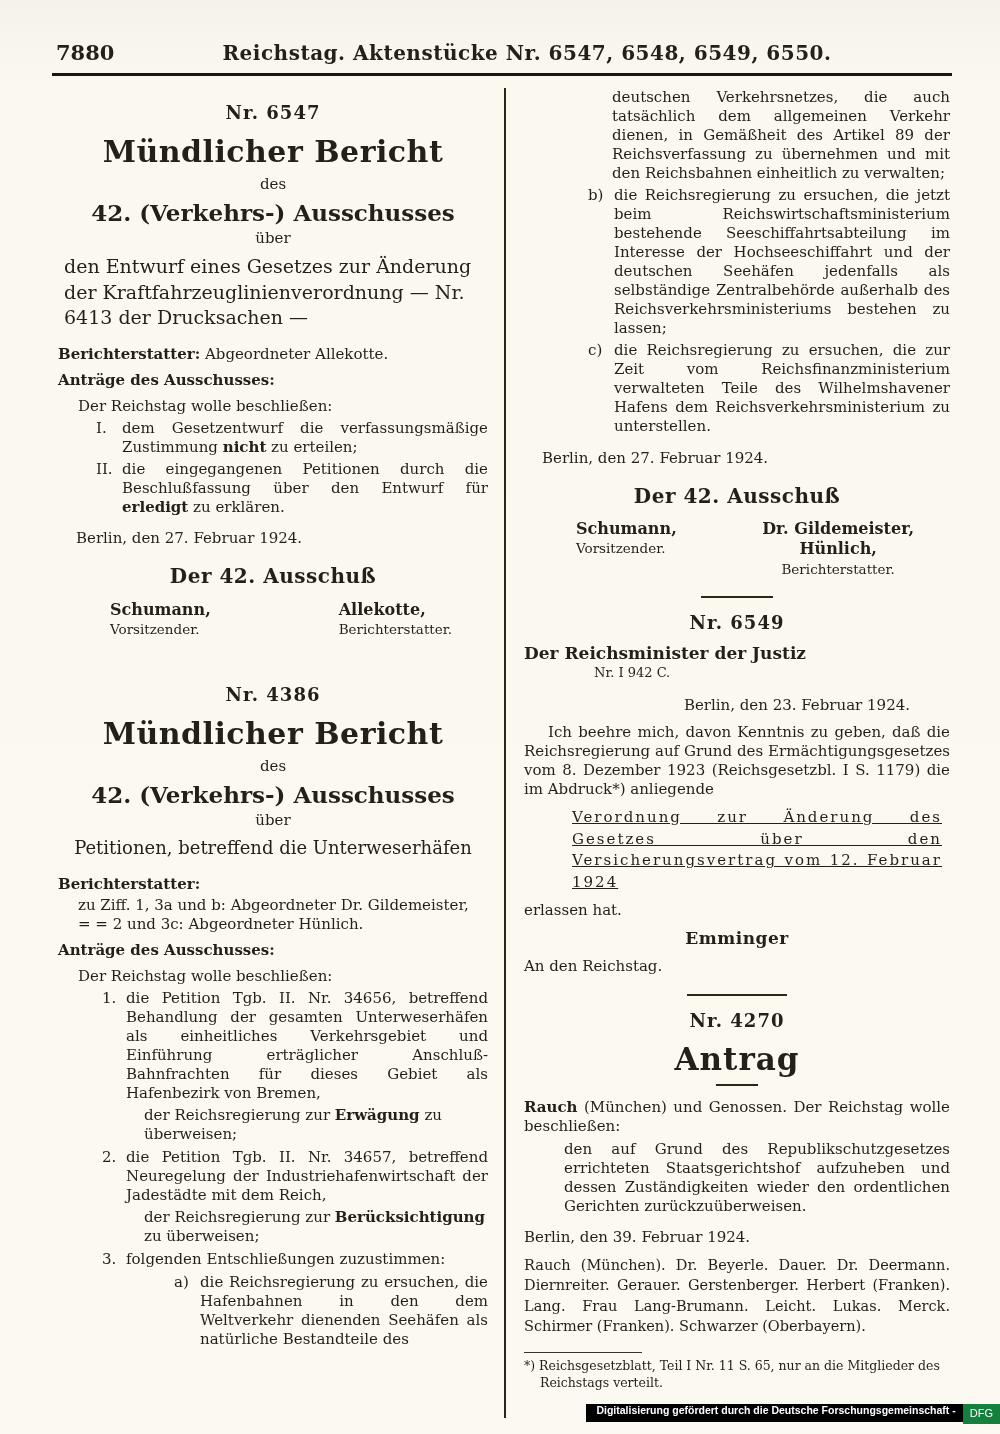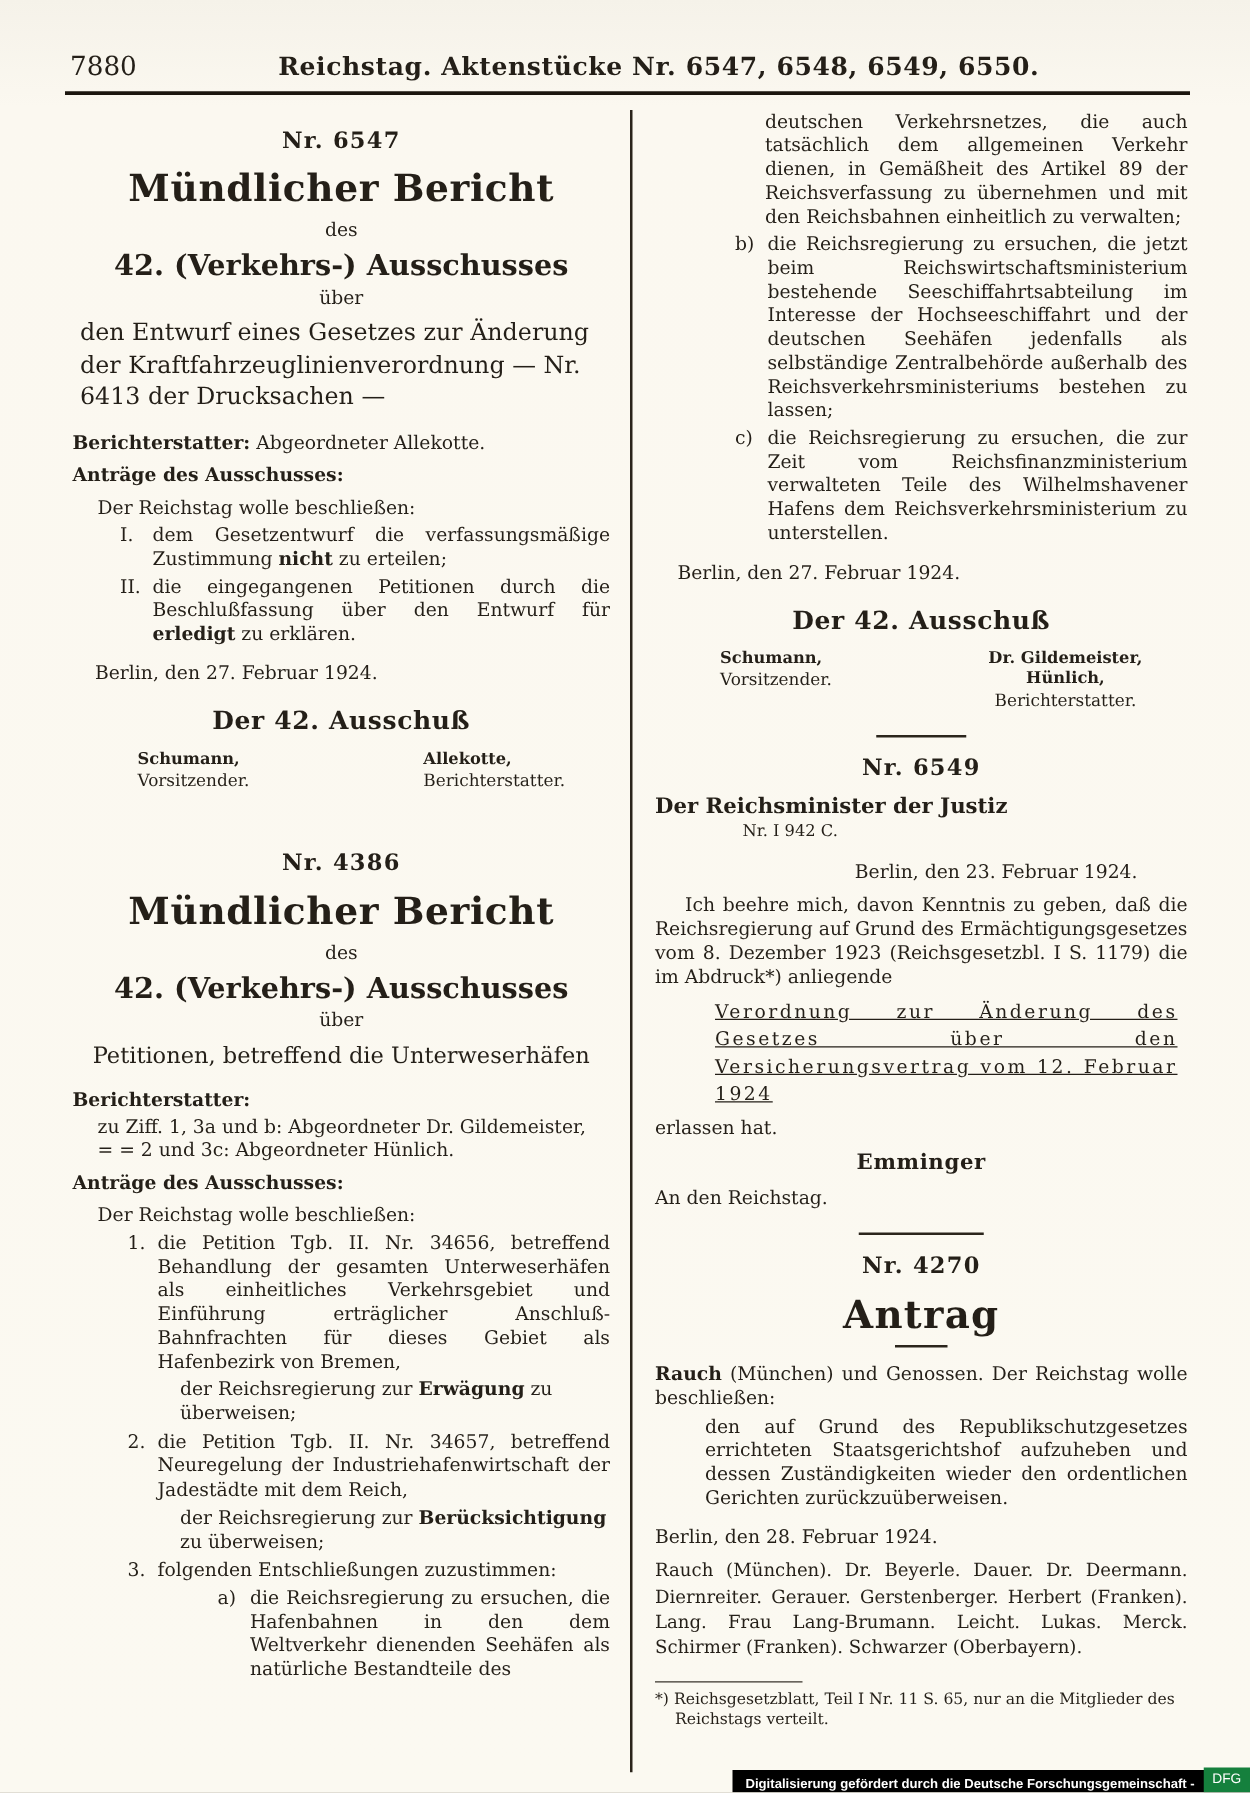--- a/index.html
+++ b/index.html
@@ -8,21 +8,21 @@
     width:1000px;height:1434px;
     margin:0 auto;
     background:linear-gradient(180deg,#f5f2e9 0%,#fbf8f0 6%,#fbf9f1 100%);
     color:#241f18;
     font-family:"DejaVu Serif","Liberation Serif",serif;
     font-size:15px;line-height:1.27;
     overflow:hidden;
   }
   .b{font-weight:bold;}
   .page-header{display:flex;align-items:baseline;padding:40px 52px 6px 56px;}
-  .page-num{font-size:21px;font-weight:normal;width:110px;}
+  .page-num{font-size:21px;font-weight:bold;width:110px;}
   .header-title{flex:1;text-align:center;font-size:20px;font-weight:bold;letter-spacing:.5px;}
   .header-spacer{width:60px;}
   .header-rule{border-top:3px solid #1b160f;margin:0 48px 0 52px;}
   .columns{display:flex;align-items:stretch;padding:12px 50px 0 58px;height:1330px;overflow:hidden;}
   .col{box-sizing:border-box;}
   .col-left{width:446px;padding-right:16px;}
   .col-right{flex:1;border-left:2px solid #2a241b;padding-left:18px;}
   p{margin:0;}
   .center{text-align:center;}
   .just{text-align:justify;}
@@ -39,38 +39,38 @@
   .hang .marker{position:absolute;left:0;top:0;}
   .hang-roman{margin-left:38px;padding-left:26px;}
   .hang-arab{margin-left:44px;padding-left:24px;}
   .hang-abc{margin-left:116px;padding-left:26px;}
   .hang-abc-r{margin-left:64px;padding-left:26px;}
   .sub-res{margin-left:86px;margin-top:3px;margin-bottom:4px;}
   .cont-par{margin-left:88px;}
   .date-line{margin:12px 0 4px 18px;}
   .committee-line{text-align:center;font-size:20px;font-weight:bold;margin:16px 0 8px;letter-spacing:.5px;}
   .sig-row{display:flex;justify-content:space-between;padding:2px 36px 0 52px;}
-  .sig-name{font-weight:bold;font-size:13px;}
+  .sig-name{font-weight:bold;font-size:16px;}
   .sig-role{font-size:13.5px;margin-top:1px;}
   .sig-center{text-align:center;}
   .sep-center{width:72px;border-top:2px solid #2b251c;margin:18px auto 12px;}
   .sep-squiggle{width:42px;border-top:2px solid #2b251c;margin:4px auto 12px;}
   .minister{font-weight:bold;font-size:17px;margin:4px 0 0;}
   .ref-line{font-size:13px;margin:1px 0 2px 70px;}
   .date-right{text-align:right;margin:14px 40px 8px 0;}
   .ordinance{margin:8px 8px 4px 48px;letter-spacing:2px;line-height:1.45;text-decoration:underline;}
   .antrag-title{text-align:center;font-weight:bold;font-size:31px;margin:4px 0 2px;letter-spacing:1px;}
   .body-indent{margin:4px 0 4px 40px;}
   .signatories{font-size:14.5px;line-height:1.4;margin-top:8px;}
   .fn-rule{width:118px;border-top:1.5px solid #3a352c;margin:16px 0 5px;}
   .footnote{font-size:12.5px;line-height:1.3;padding-left:16px;text-indent:-16px;}
   .section-gap{margin-top:46px;}
   .dfg-bar{
-    position:absolute;right:0;bottom:0;height:18px;
-    display:flex;align-items:flex-end;
+    position:absolute;right:0;bottom:12px;height:18px;
+    display:flex;align-items:flex-start;
     background:#000;padding-left:10px;
     font-family:"Liberation Sans","DejaVu Sans",sans-serif;
   }
   .dfg-text{color:#fff;font-size:10.5px;font-weight:bold;white-space:nowrap;}
   .dfg-logo{background:#15803d;color:#fff;font-weight:normal;font-size:11px;padding:3px 7px;margin-left:7px;}
 </style>
 </head>
 <body>
 
 <div class="page">
@@ -199,21 +199,21 @@
 
       <div class="sep-center" style="width:100px;"></div>
 
       <section>
         <p class="doc-num">Nr. 4270</p>
         <p class="antrag-title">Antrag</p>
         <div class="sep-squiggle"></div>
 
         <p class="para just"><span class="b">Rauch</span><span> (München) und Genossen.  Der Reichstag wolle beschließen:</span></p>
         <p class="body-indent just">den auf Grund des Republikschutzgesetzes errichteten Staatsgerichtshof aufzuheben und dessen Zuständigkeiten wieder den ordentlichen Gerichten zurückzuüberweisen.</p>
-        <p class="date-line" style="margin-left:0;">Berlin, den 28. Februar 1924.</p>
+        <p class="date-line" style="margin-left:0;">Berlin, den 39. Februar 1924.</p>
         <p class="signatories just">Rauch (München).  Dr. Beyerle.  Dauer.  Dr. Deermann.  Diernreiter.  Gerauer.  Gerstenberger.  Herbert (Franken).  Lang.  Frau Lang-Brumann.  Leicht.  Lukas.  Merck.  Schirmer (Franken).  Schwarzer (Oberbayern).</p>
       </section>
 
       <div class="fn-rule"></div>
       <p class="footnote">*) Reichsgesetzblatt, Teil I Nr. 11 S. 65, nur an die Mitglieder des Reichstags verteilt.</p>
 
     </div>
   </div>
 
   <div class="dfg-bar">

